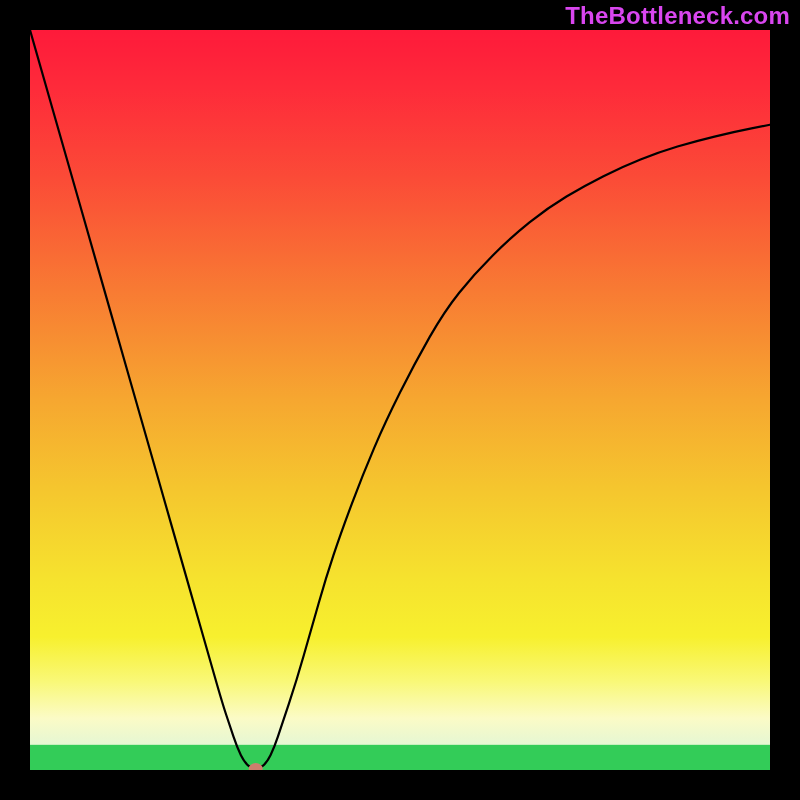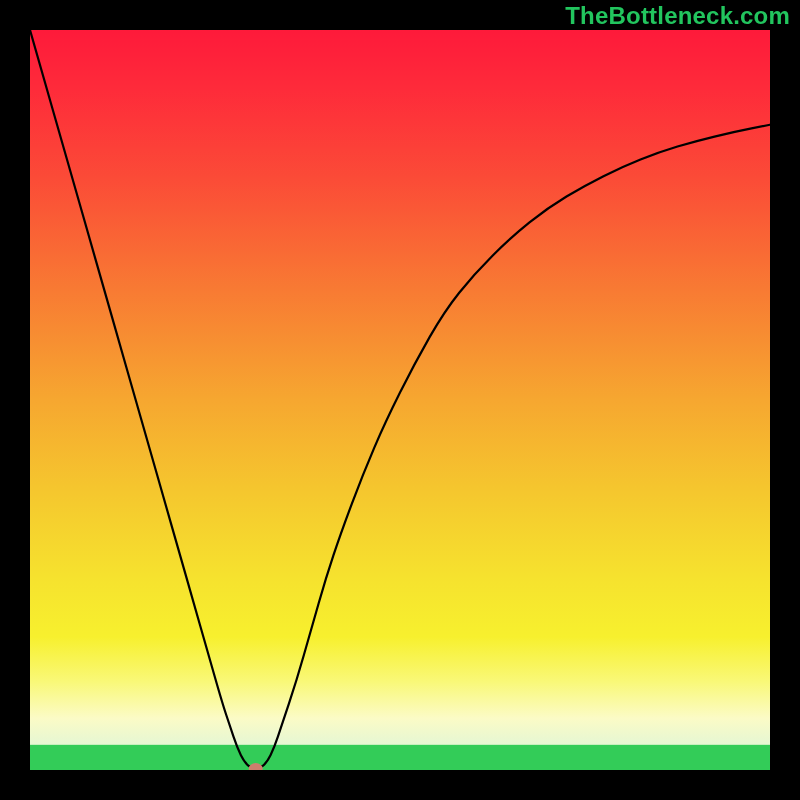--- a/index.html
+++ b/index.html
@@ -14,21 +14,21 @@
   .wrap {
     position: relative;
     width: 800px;
     height: 800px;
     background: #000;
   }
   .watermark {
     position: absolute;
     top: 2px;
     right: 10px;
-    color: #22c55e;
+    color: #d946ef;
     font-size: 24px;
     font-weight: 600;
     letter-spacing: 0.2px;
     z-index: 50;
   }
   
   .plot {
     position: absolute;
     left: 30px;
     top: 30px;

